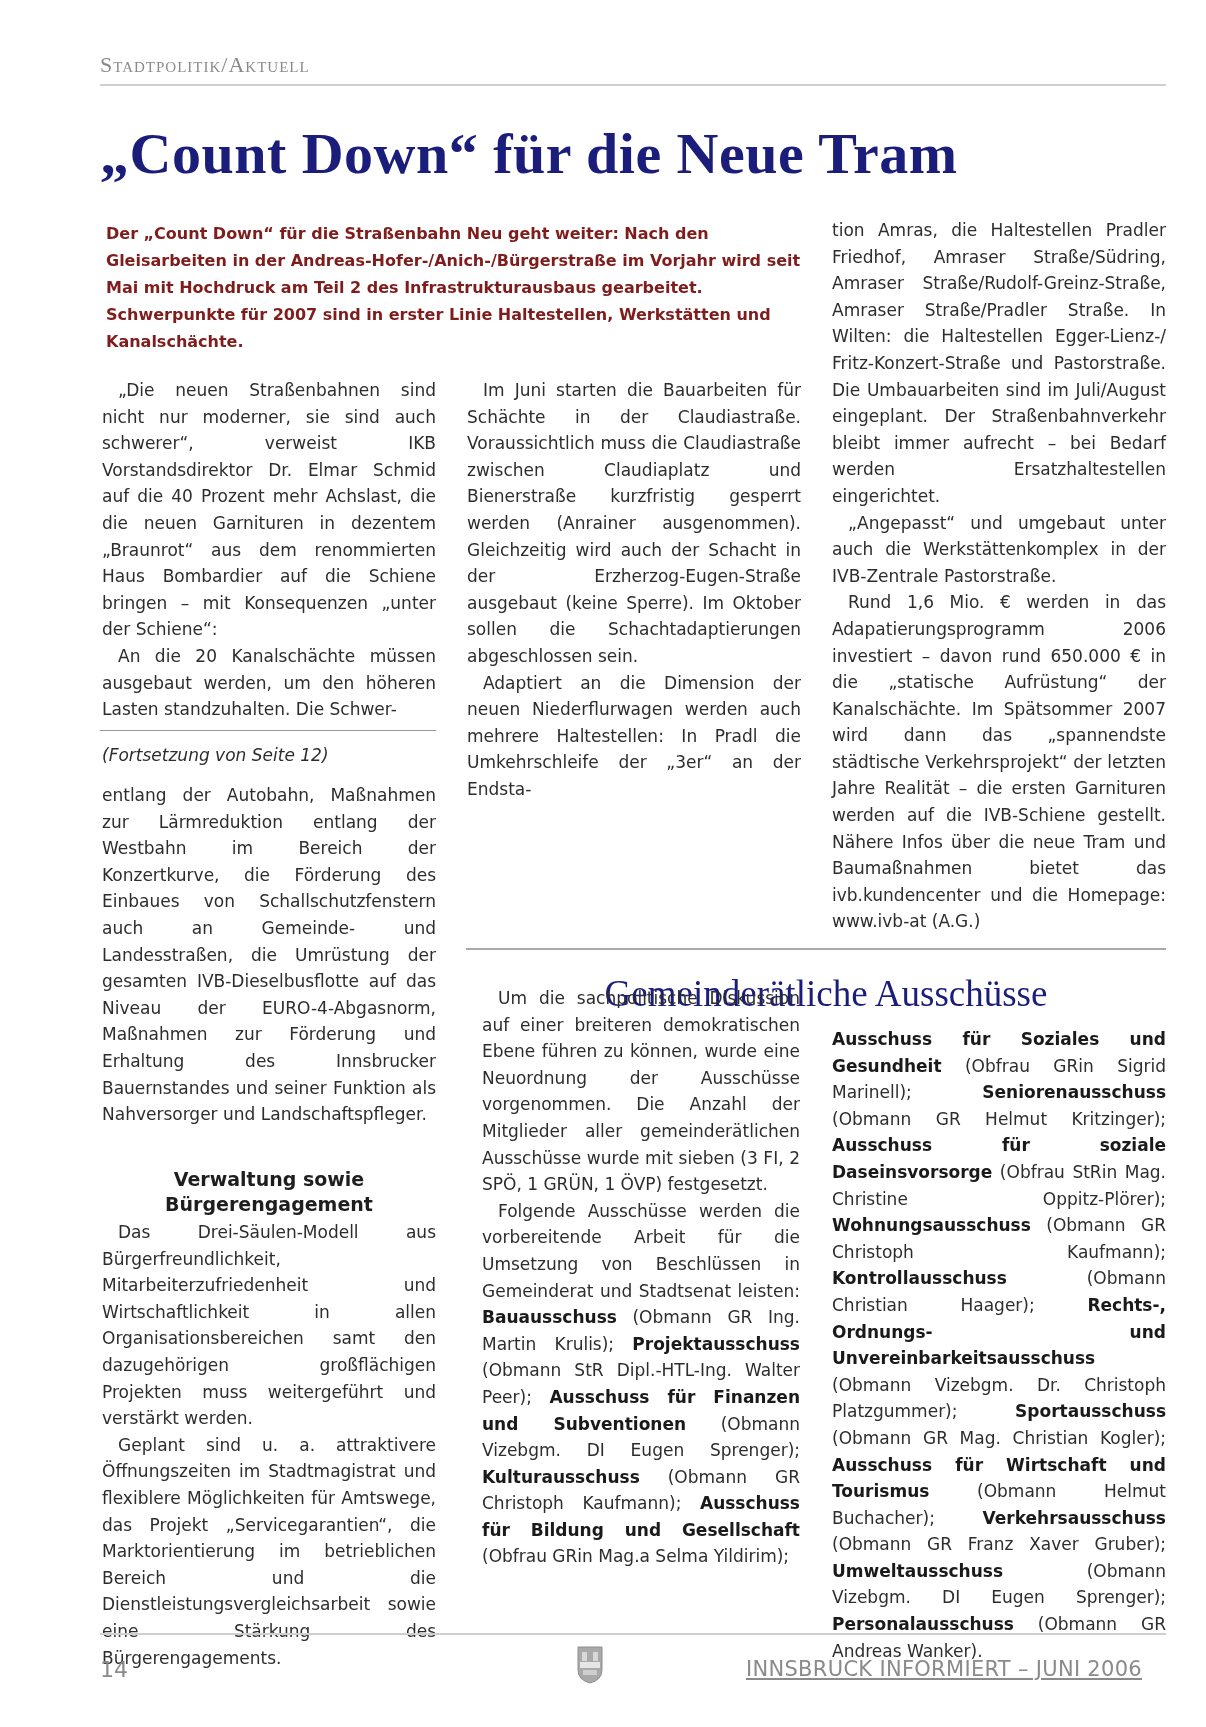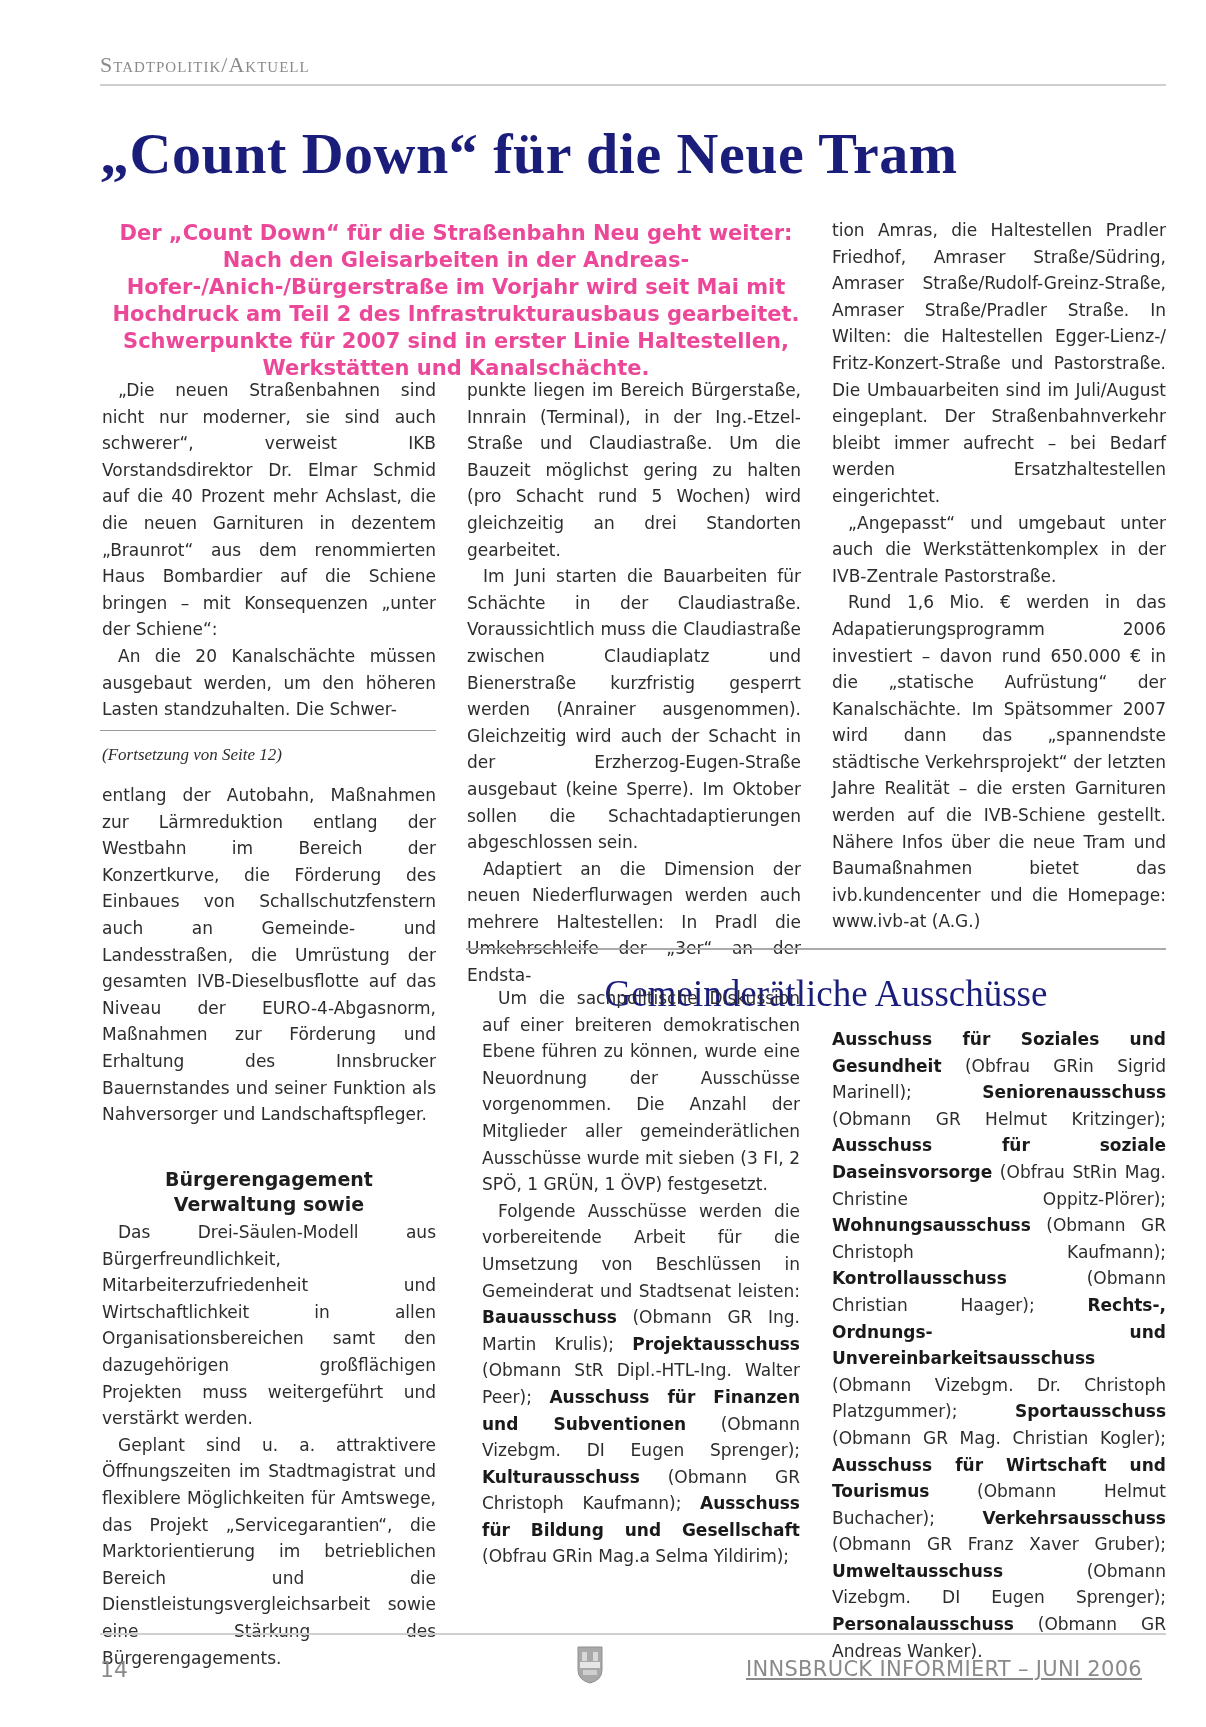--- a/index.html
+++ b/index.html
@@ -1,25 +1,25 @@
 <!DOCTYPE html>
 <html><head>
 <meta charset="utf-8">
 <style>
   html,body{margin:0;padding:0;background:#fff;}
   body{width:1206px;height:1727px;position:relative;overflow:hidden;font-family:"DejaVu Sans","Liberation Sans",sans-serif;color:#2a2a2a;}
   .abs{position:absolute;margin-left:36px;}
   .section-label{left:64px;top:52px;font-family:"Liberation Serif","DejaVu Serif",serif;font-size:22px;letter-spacing:1px;color:#8a8a8a;font-variant:small-caps;}
   .rule{height:2px;background:#cfcfcf;}
   .title{left:64px;top:120px;width:1080px;font-family:"Liberation Serif","DejaVu Serif",serif;font-weight:bold;font-size:58px;color:#1b1d7a;letter-spacing:0.5px;}
-  .lead{left:70px;top:220px;width:700px;text-align:center;font-weight:bold;font-size:21px;line-height:27px;color:#ec4899;}
+  .lead{left:70px;top:220px;width:700px;text-align:left;font-weight:bold;font-size:16px;line-height:27px;color:#7f1d1d;}
   .col{font-size:17px;line-height:26.6px;text-align:justify;color:#2d2d2d;}
   .col p{margin:0;text-indent:16px;}
   .col p.noindent{text-indent:0;}
-  .italic{font-style:italic;font-family:Liberation Serif, serif;}
+  .italic{font-style:italic;}
   .subhead{text-align:center;font-weight:bold;font-size:19px;line-height:25px;color:#1e1e1e;}
   .h2{left:430px;top:972px;width:720px;text-align:center;font-family:"Liberation Serif","DejaVu Serif",serif;font-weight:normal;font-size:37px;color:#1b1d7a;}
   b{color:#1a1a1a;}
   .footer-num{left:64px;top:1657px;font-size:22px;color:#8a8a8a;}
   .footer-pub{right:64px;top:1657px;font-size:21px;color:#8a8a8a;letter-spacing:0.3px;text-decoration:underline;}
   .crest{left:541px;top:1646px;width:26px;height:38px;}
 </style>
 </head>
 <body>
 
@@ -28,39 +28,38 @@
 
 <div class="abs title">„Count Down“ für die Neue Tram</div>
 <div class="abs lead">Der „Count Down“ für die Straßenbahn Neu geht weiter: Nach den Gleisarbeiten in der Andreas-Hofer-/Anich-/Bürgerstraße im Vorjahr wird seit Mai mit Hochdruck am Teil 2 des Infrastrukturausbaus gearbeitet. Schwerpunkte für 2007 sind in erster Linie Haltestellen, Werkstätten und Kanalschächte.</div>
 
 <div class="abs col" style="left:66px;top:377px;width:334px;">
   <p>„Die neuen Straßenbahnen sind nicht nur moderner, sie sind auch schwerer“, verweist IKB Vorstandsdirektor Dr. Elmar Schmid auf die 40 Prozent mehr Achslast, die die neuen Garnituren in dezentem „Braunrot“ aus dem renommierten Haus Bombardier auf die Schiene bringen – mit Konsequenzen „unter der Schiene“:</p>
   <p>An die 20 Kanalschächte müssen ausgebaut werden, um den höheren Lasten standzuhalten. Die Schwer-</p>
 </div>
 
 <div class="abs col" style="left:431px;top:377px;width:334px;">
-  <p class="noindent">punkte liegen im Bereich Bürgerstaße, Innrain (Terminal), in der Ing.-Etzel-Straße und Claudiastraße. Um die Bauzeit möglichst gering zu halten (pro Schacht rund 5 Wochen) wird gleichzeitig an drei Standorten gearbeitet.</p>
   <p>Im Juni starten die Bauarbeiten für Schächte in der Claudiastraße. Voraussichtlich muss die Claudiastraße zwischen Claudiaplatz und Bienerstraße kurzfristig gesperrt werden (Anrainer ausgenommen). Gleichzeitig wird auch der Schacht in der Erzherzog-Eugen-Straße ausgebaut (keine Sperre). Im Oktober sollen die Schachtadaptierungen abgeschlossen sein.</p>
   <p>Adaptiert an die Dimension der neuen Niederflurwagen werden auch mehrere Haltestellen: In Pradl die Umkehrschleife der „3er“ an der Endsta-</p>
 </div>
 
 <div class="abs col" style="left:796px;top:217px;width:334px;">
   <p class="noindent">tion Amras, die Haltestellen Pradler Friedhof, Amraser Straße/Südring, Amraser Straße/Rudolf-Greinz-Straße, Amraser Straße/Pradler Straße. In Wilten: die Haltestellen Egger-Lienz-/ Fritz-Konzert-Straße und Pastorstraße. Die Umbauarbeiten sind im Juli/August eingeplant. Der Straßenbahnverkehr bleibt immer aufrecht – bei Bedarf werden Ersatzhaltestellen eingerichtet.</p>
   <p>„Angepasst“ und umgebaut unter auch die Werkstättenkomplex in der IVB-Zentrale Pastorstraße.</p>
   <p>Rund 1,6 Mio. € werden in das Adapatierungsprogramm 2006 investiert – davon rund 650.000 € in die „statische Aufrüstung“ der Kanalschächte. Im Spätsommer 2007 wird dann das „spannendste städtische Verkehrsprojekt“ der letzten Jahre Realität – die ersten Garnituren werden auf die IVB-Schiene gestellt. Nähere Infos über die neue Tram und Baumaßnahmen bietet das ivb.kundencenter und die Homepage: www.ivb-at (A.G.)</p>
 </div>
 
 <div class="abs rule" style="left:64px;top:730px;width:336px;height:1px;background:#999;"></div>
 <div class="abs col italic" style="left:66px;top:742px;width:334px;">(Fortsetzung von Seite 12)</div>
 <div class="abs col" style="left:66px;top:782px;width:334px;">
   <p class="noindent">entlang der Autobahn, Maßnahmen zur Lärmreduktion entlang der Westbahn im Bereich der Konzertkurve, die Förderung des Einbaues von Schallschutzfenstern auch an Gemeinde- und Landesstraßen, die Umrüstung der gesamten IVB-Dieselbusflotte auf das Niveau der EURO-4-Abgasnorm, Maßnahmen zur Förderung und Erhaltung des Innsbrucker Bauernstandes und seiner Funktion als Nahversorger und Landschaftspfleger.</p>
 </div>
 <div class="abs subhead" style="left:66px;top:1167px;width:334px;">
+  <div>Verwaltung sowie</div>
   <div>Bürgerengagement</div>
-  <div>Verwaltung sowie</div>
 </div>
 <div class="abs col" style="left:66px;top:1219px;width:334px;">
   <p>Das Drei-Säulen-Modell aus Bürgerfreundlichkeit, Mitarbeiterzufriedenheit und Wirtschaftlichkeit in allen Organisationsbereichen samt den dazugehörigen großflächigen Projekten muss weitergeführt und verstärkt werden.</p>
   <p>Geplant sind u. a. attraktivere Öffnungszeiten im Stadtmagistrat und flexiblere Möglichkeiten für Amtswege, das Projekt „Servicegarantien“, die Marktorientierung im betrieblichen Bereich und die Dienstleistungsvergleichsarbeit sowie eine Stärkung des Bürgerengagements.</p>
 </div>
 
 <div class="abs rule" style="left:430px;top:948px;width:700px;height:2px;background:#aaa;"></div>
 <div class="abs h2">Gemeinderätliche Ausschüsse</div>
 
 <div class="abs col" style="left:446px;top:985px;width:318px;">

